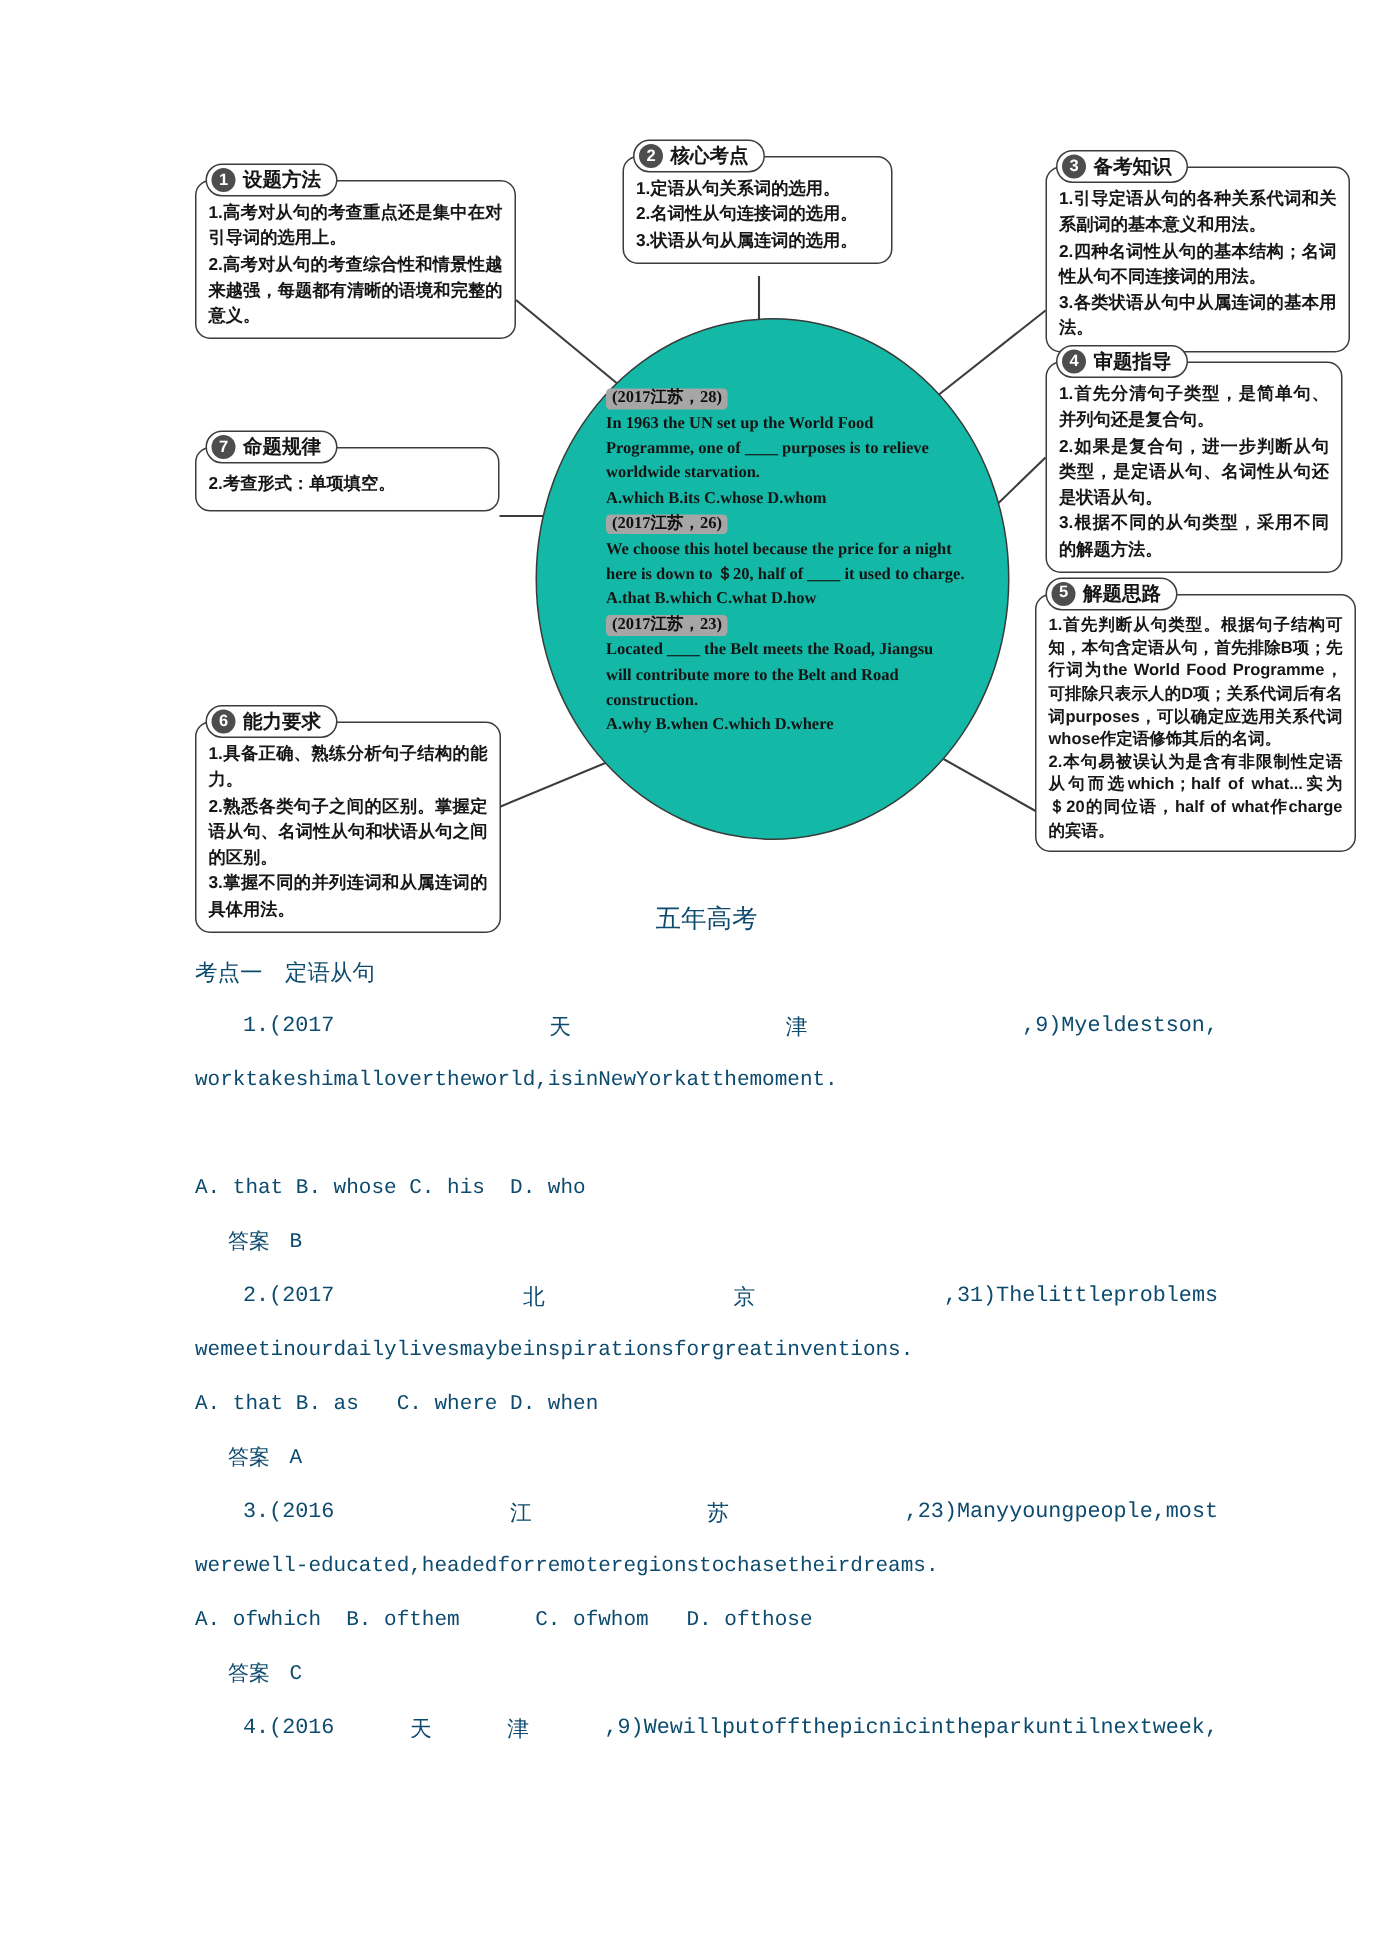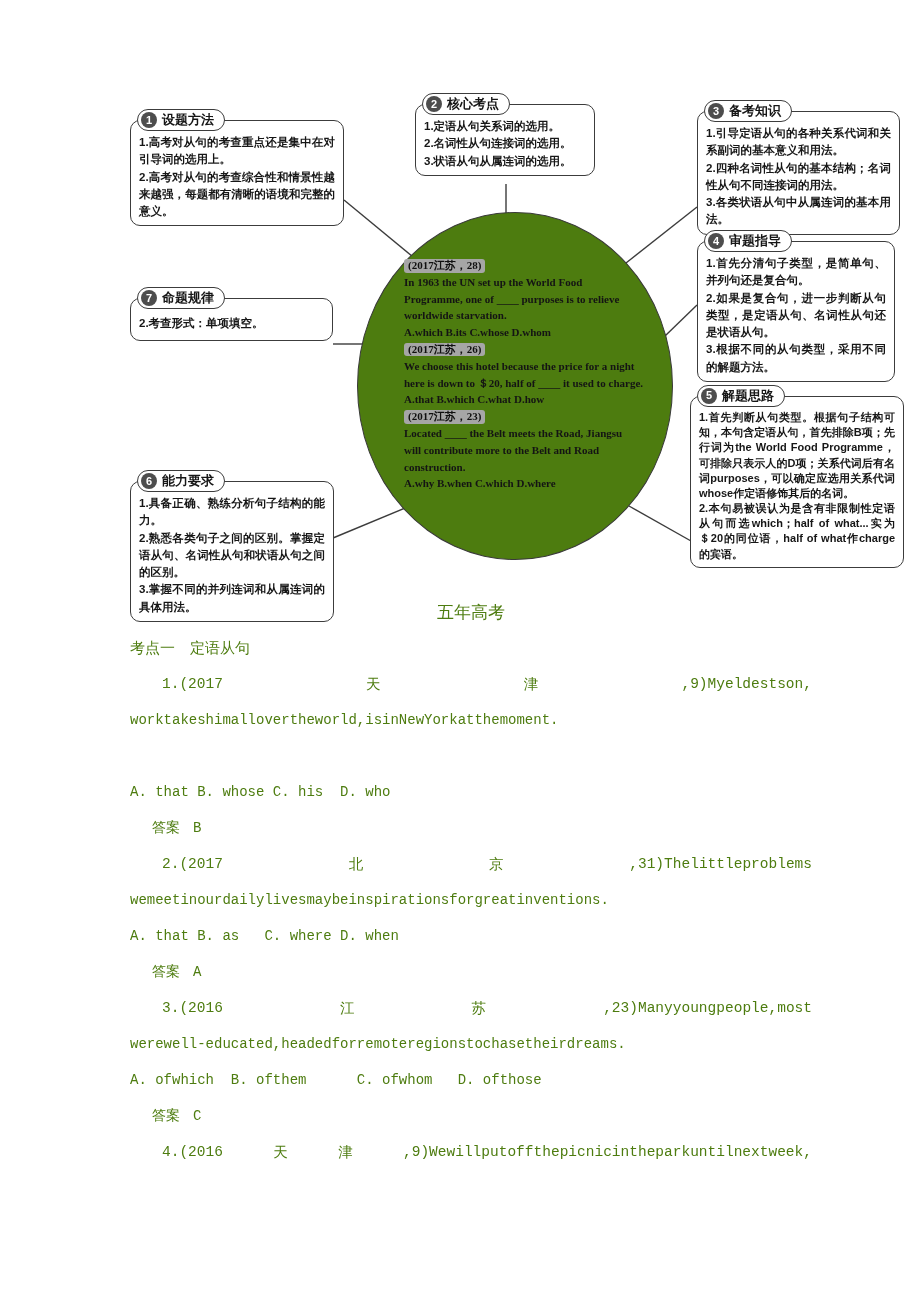--- a/index.html
+++ b/index.html
@@ -3,21 +3,21 @@
 <meta charset="utf-8">
 <style>
   html,body{margin:0;padding:0;background:#fff;}
   .page{position:relative;width:920px;height:1302px;background:#ffffff;overflow:hidden;
         font-family:"Liberation Sans",sans-serif;}
   .connectors{position:absolute;left:0;top:0;width:920px;height:640px;z-index:0;}
   .connectors line{stroke:#3c3c3c;stroke-width:1.4;}
 
   
   .ellipse{position:absolute;left:357px;top:212px;width:316px;height:348px;
-           border:1.6px solid #3a3a3a;border-radius:50%;background:#4d7c0f;z-index:1;box-sizing:border-box;}
+           border:1.6px solid #3a3a3a;border-radius:50%;background:#14b8a6;z-index:1;box-sizing:border-box;}
   .c-content{position:absolute;left:46px;top:44px;white-space:nowrap;
              font-family:"Liberation Serif",serif;font-weight:bold;font-size:11px;
              line-height:16.8px;color:#141414;}
   .c-row{height:16.8px;}
   .tag{display:inline-block;background:#a6a6a6;color:#101010;border-radius:3px;
        padding:0 4px;line-height:13.5px;}
 
   
   .box{position:absolute;box-sizing:border-box;border:1.5px solid #3c3c3c;border-radius:10px;
        background:#fff;padding:13px 8px 5px 8px;z-index:1;color:#161616;font-weight:bold;
@@ -30,21 +30,21 @@
        display:flex;align-items:center;justify-content:center;flex:none;font-weight:bold;}
   .b1{left:130px;top:120px;width:214px;}
   .b2{left:415px;top:104px;width:180px;}
   .b3{left:697px;top:111px;width:203px;}
   .b4{left:697px;top:241px;width:198px;}
   .b5{left:690px;top:396px;width:214px;font-size:11px;line-height:1.38;}
   .b6{left:130px;top:481px;width:204px;}
   .b7{left:130px;top:298px;width:203px;line-height:2.0;}
 
   
-  .exam{position:absolute;left:130px;top:594px;width:682px;color:#4d7c0f;
+  .exam{position:absolute;left:130px;top:594px;width:682px;color:#0c4a6e;
         font-family:"Liberation Mono",monospace;font-size:14px;z-index:1;text-align:right;}
   .erow{height:36px;display:flex;align-items:center;white-space:pre;}
   .erow.title{justify-content:center;font-size:17px;font-family:"Liberation Sans",sans-serif;}
   .erow.topic{font-size:15px;font-family:"Liberation Sans",sans-serif;}
   .erow.q-head{justify-content:space-between;font-size:14.5px;margin-left:32px;}
   .erow.q-ans{padding-left:22px;gap:13px;box-sizing:border-box;}
   .spacer{height:36px;}
 </style>
 </head>
 <body>

